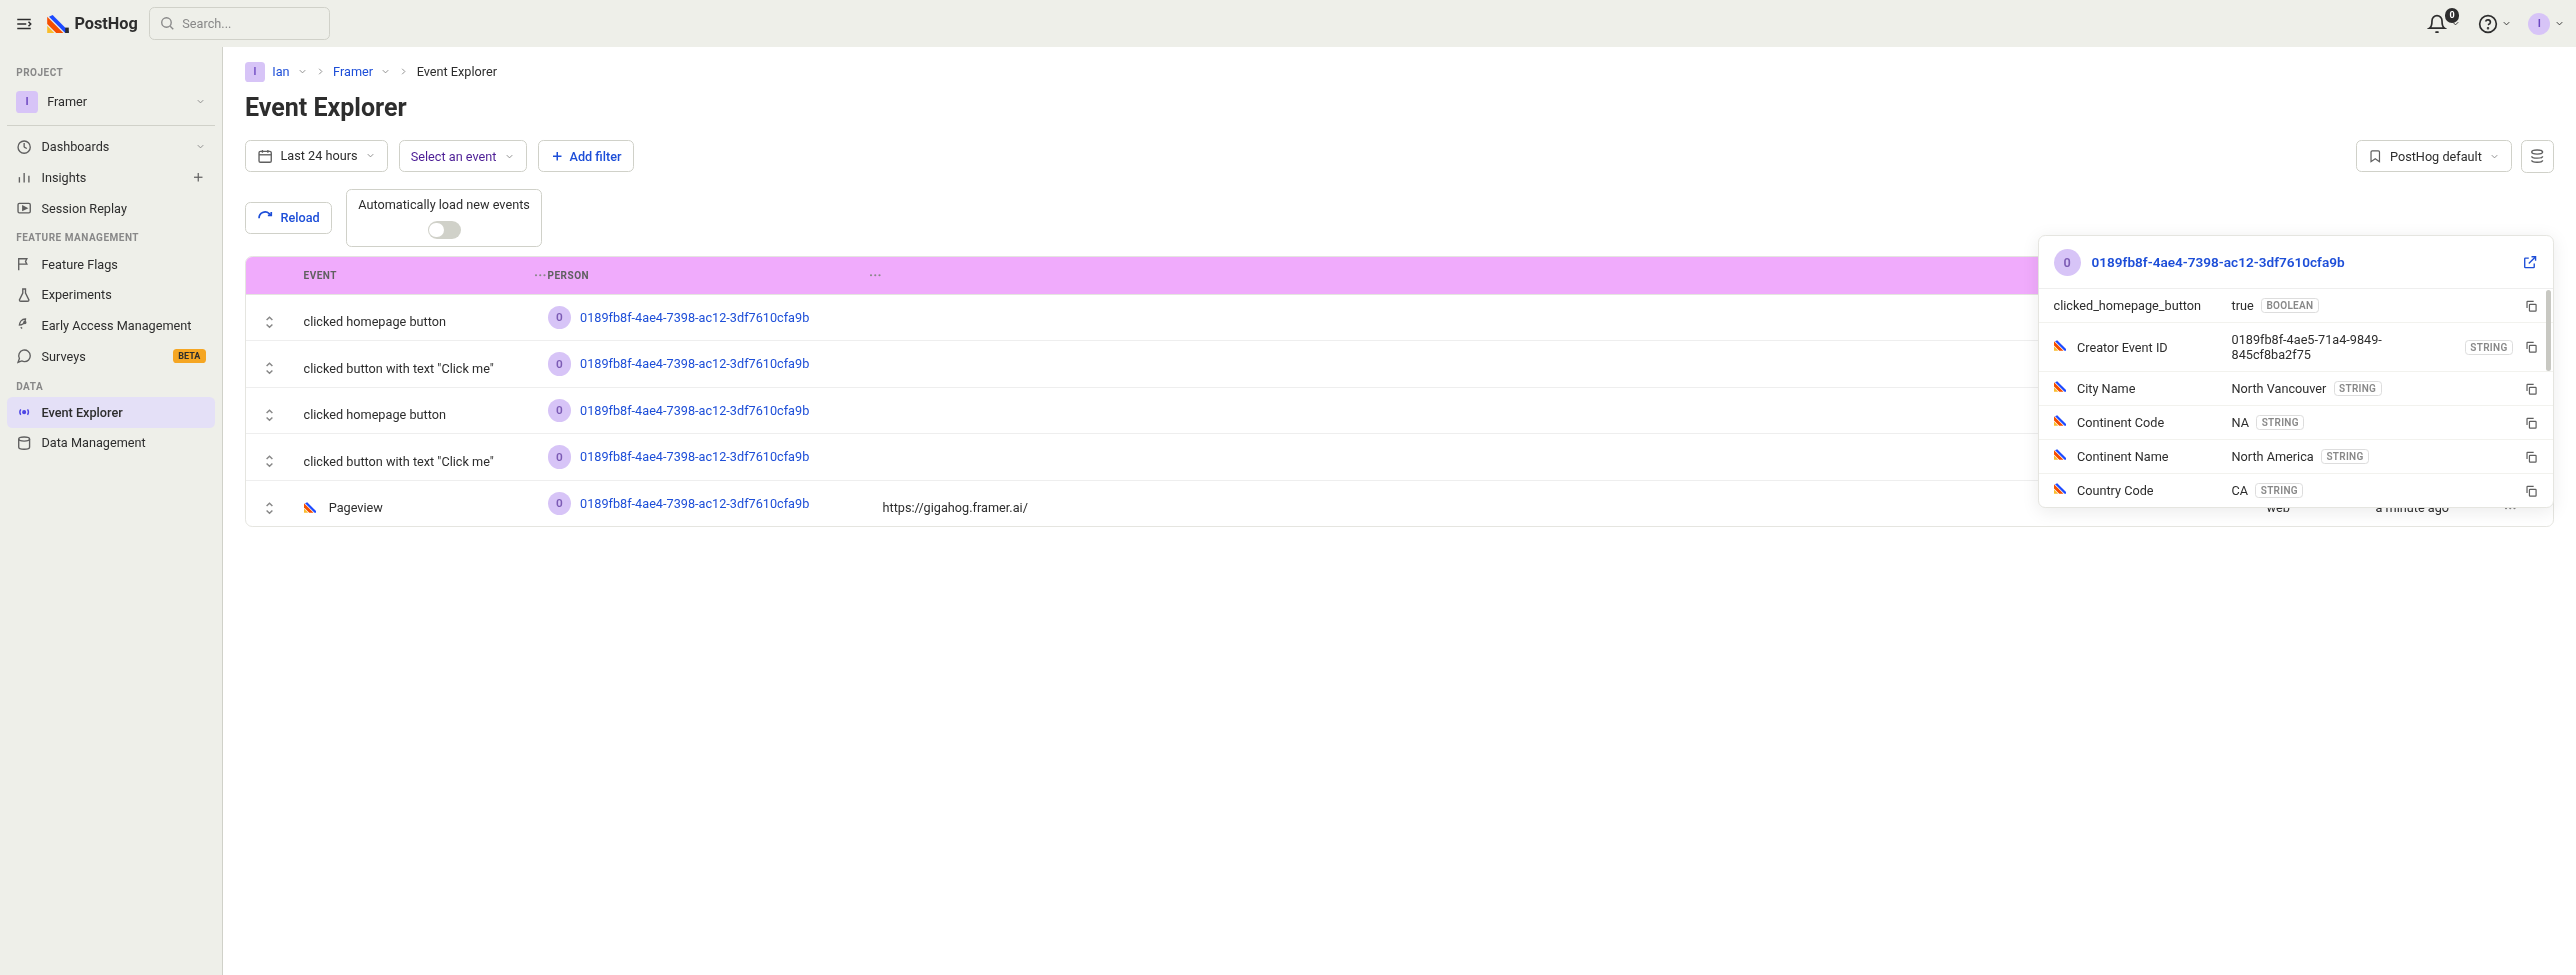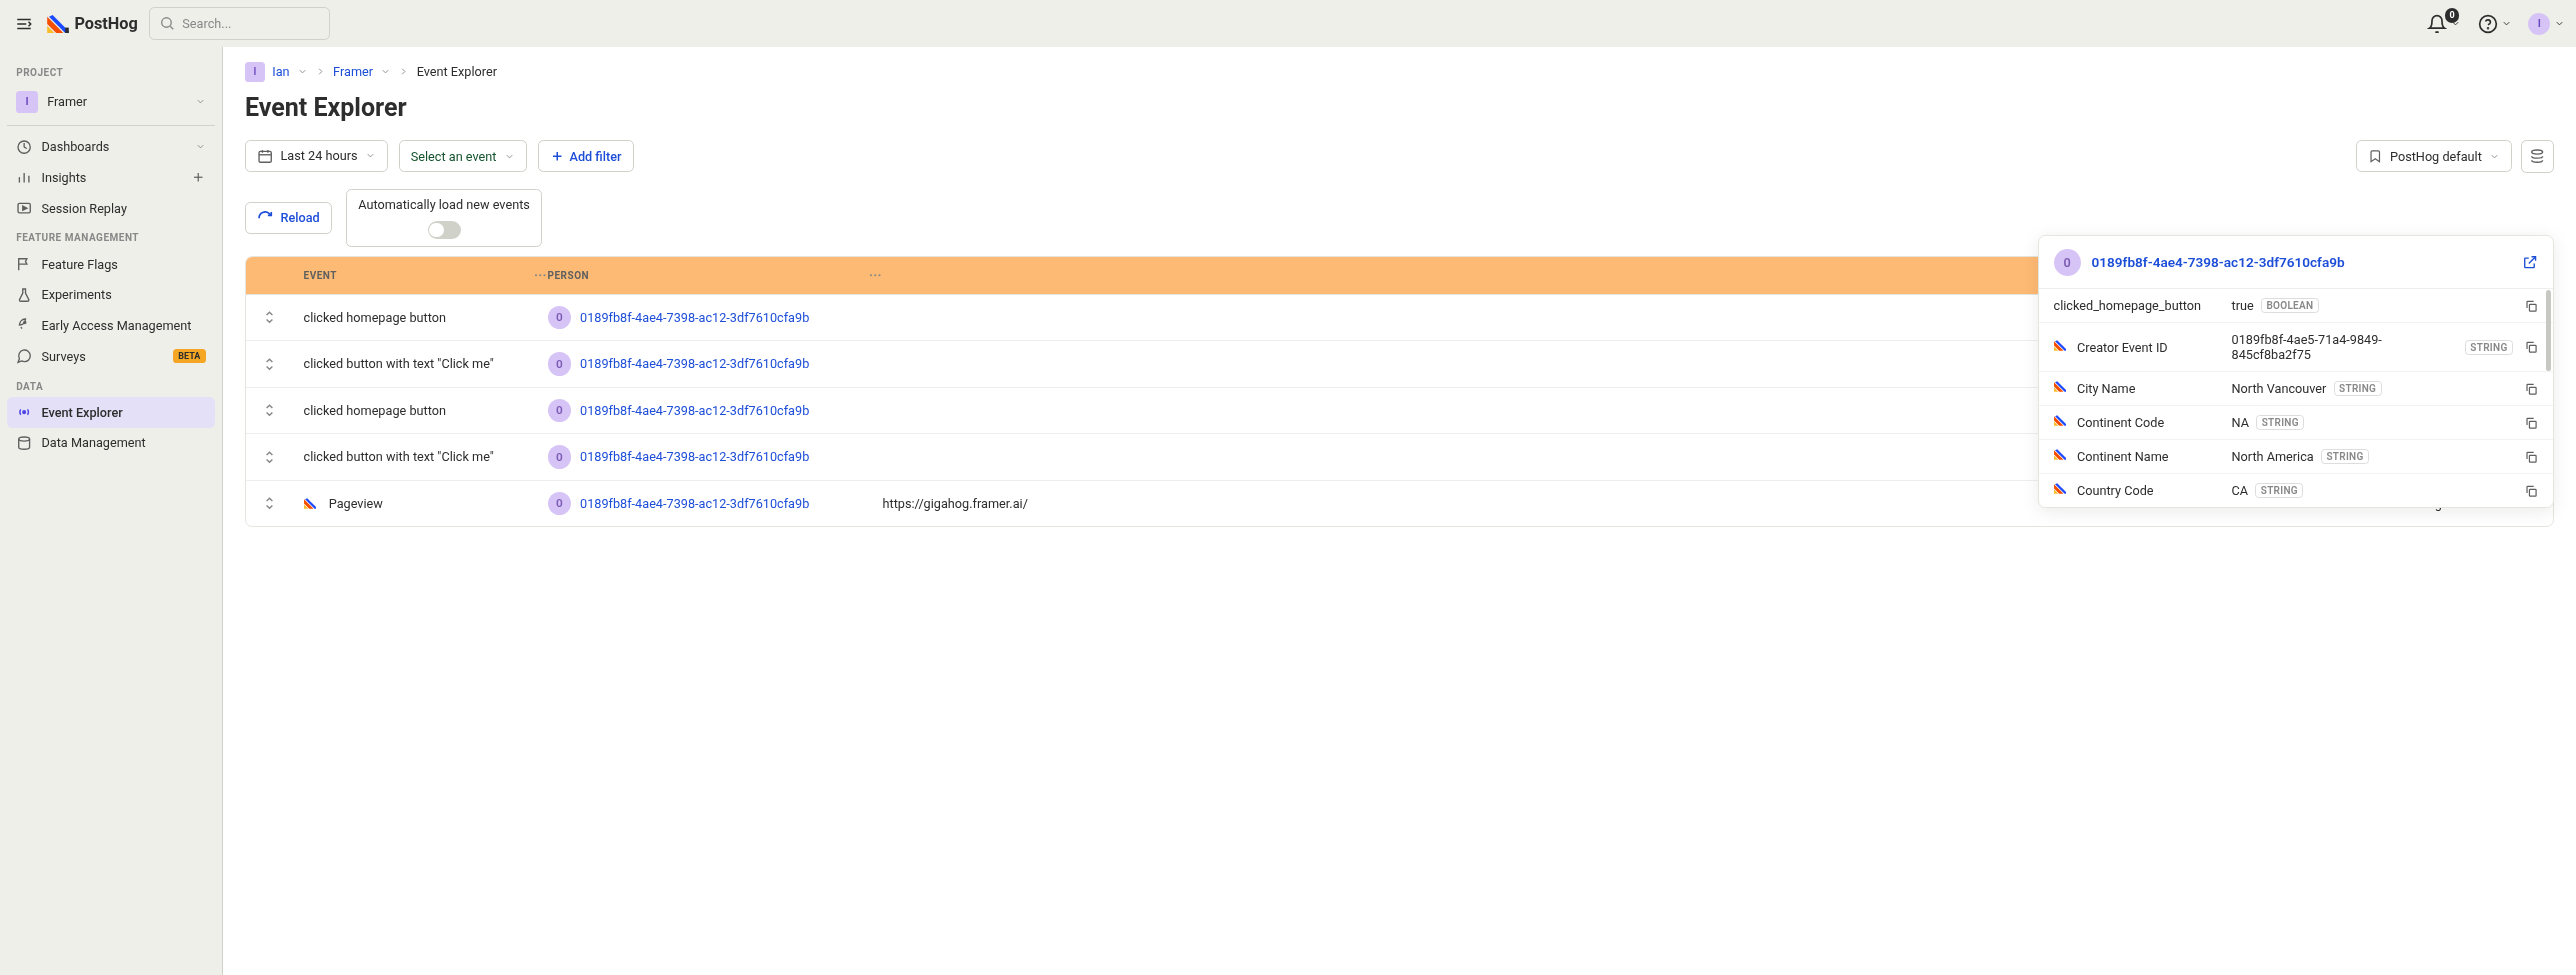--- a/index.html
+++ b/index.html
@@ -43,30 +43,30 @@
 .filters-right { margin-left:auto; display:flex; gap:9px; align-items:center;}
 .sq-btn { border:0.9px solid #d0d1c9; border-radius:5.4px; width:33px; height:33px; display:flex; align-items:center; justify-content:center; cursor:pointer;}
 
 .reload-row{ display:flex; align-items:center; gap:14.5px; margin-bottom:9px;}
 .reload-btn{ display:flex; align-items:center; gap:7.2px; border:0.9px solid #d0d1c9; border-radius:5.4px; padding:7.2px 11px; color:#1d4ed8; font-weight:500; cursor:pointer;}
 .auto-load{ display:flex; align-items:center; gap:9px; border:0.9px solid #d0d1c9; border-radius:5.4px; padding:7.2px 11px;flex-direction:column; }
 .toggle{ width:33px; height:18px; border-radius:9px; background:#d0d1c9; position:relative;}
 .toggle::after{content:""; position:absolute; left:1.8px; top:1.8px; width:14.5px; height:14.5px; border-radius:50%; background:#fff;}
 
 .table-wrap{ border:0.9px solid #e5e5e0; border-radius:7.2px; overflow:hidden;}
-.thead{ display:flex; background:#fdba74; border-bottom:0.9px solid #e5e5e0; padding:11px 14.5px; font-size:10px; font-weight:700; color:#5f5f5f; letter-spacing:0.5px; align-items:center;}
+.thead{ display:flex; background:#f0abfc; border-bottom:0.9px solid #e5e5e0; padding:11px 14.5px; font-size:10px; font-weight:700; color:#5f5f5f; letter-spacing:0.5px; align-items:center;}
 .col-exp{width:43px;}
 .col-event{flex:0 0 244px; display:flex; align-items:center; gap:7.2px;}
 .col-person{flex:0 0 335px; display:flex; align-items:center; gap:3px;}
 .col-url{flex:1;}
 .col-lib{flex:0 0 109px;}
 .col-time{flex:0 0 127px;}
 .col-actions{width:36px;}
 .hdr-more{color:#888; cursor:pointer;}
-.trow{ display:flex; padding:11px 14.5px; border-bottom:0.9px solid #eee; align-items:center; font-size:12.7px;}
+.trow{ display:flex; padding:11px 14.5px; border-bottom:0.9px solid #eee; align-items:flex-end; font-size:12.7px;}
 .trow:last-child{border-bottom:none;}
 .expand-btn{ width:18px; display:flex; flex-direction:column; align-items:center; color:#888; cursor:pointer; gap:0;}
 .posthog-mini{ width:12.7px; height:11px; display:inline-block; margin-right:5.4px; vertical-align:middle;}
 .person-chip{ display:flex; align-items:center; gap:9px;}
 .person-av{ width:23.5px; height:23.5px; border-radius:50%; background:#d7c4f7; color:#7c5bb5; display:flex; align-items:center; justify-content:center; font-weight:600; font-size:11.8px;}
 .person-id{ color:#1d4ed8; cursor:pointer;}
 .row-more{color:#888; cursor:pointer;}
 
 .detail-panel{ position:absolute; right:22px; top:188px; width:516px; background:#fff; border:0.9px solid #e5e5e0; border-radius:7.2px; box-shadow:0 3.6px 18px rgba(0,0,0,0.08); z-index:10; overflow:hidden;}
 .detail-hdr{ display:flex; align-items:center; gap:11px; padding:12.7px 14.5px; border-bottom:0.9px solid #eee;}
@@ -266,21 +266,21 @@
             <line x1="3" y1="10" x2="21" y2="10"></line>
             <line x1="8" y1="3" x2="8" y2="7"></line>
             <line x1="16" y1="3" x2="16" y2="7"></line>
           </svg>
         <span>Last 24 hours</span>
         <svg class="chev-sm chev-down" viewBox="0 0 24 24" fill="none" stroke="currentColor" stroke-width="2">
             <polyline points="6 9 12 15 18 9"></polyline>
           </svg>
       </div>
       <div class="btn">
-        <span style="color:#14532d;">Select an event</span>
+        <span style="color:#4c1d95;">Select an event</span>
         <svg class="chev-sm chev-down" viewBox="0 0 24 24" fill="none" stroke="currentColor" stroke-width="2">
             <polyline points="6 9 12 15 18 9"></polyline>
           </svg>
       </div>
       <div class="link-btn">
         <svg width="14.5" height="14.5" viewBox="0 0 24 24" fill="none" stroke="currentColor" stroke-width="2.5">
             <line x1="12" y1="5" x2="12" y2="19"></line>
             <line x1="5" y1="12" x2="19" y2="12"></line>
           </svg>
         <span>Add filter</span>

